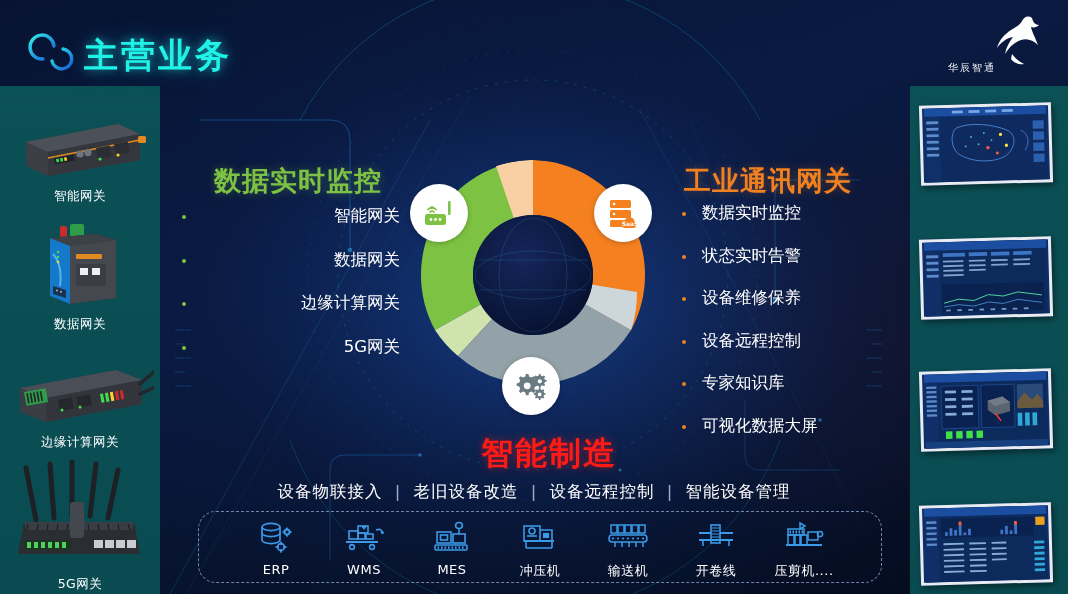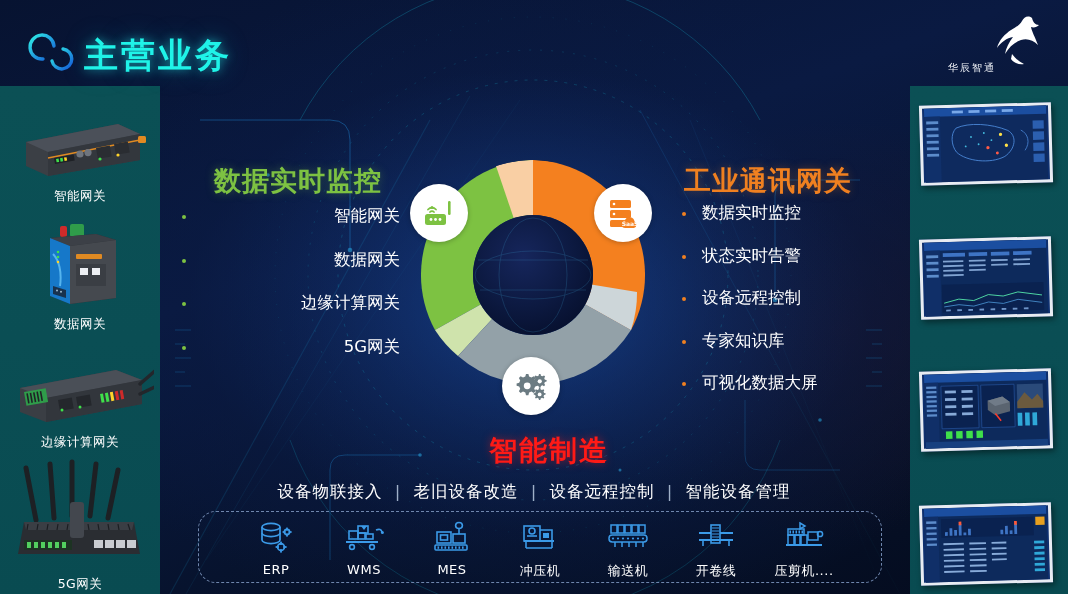--- a/index.html
+++ b/index.html
@@ -112,21 +112,21 @@
     position: absolute; border-radius: 50%; background: #ffffff;
     display: flex; align-items: center; justify-content: center;
     box-shadow: 0 1px 5px rgba(0,0,0,0.25);
   }
   .badge-router { left: 410px; top: 184px; width: 58px; height: 58px; }
   .badge-saas   { left: 594px; top: 184px; width: 58px; height: 58px; }
   .badge-gear   { left: 502px; top: 357px; width: 58px; height: 58px; }
 
   .center-title {
     position: absolute; left: 2px; right: 0; top: 432px; text-align: center;
-    font-size: 28px; font-weight: bold; color: #ff1a16;
+    font-size: 32px; font-weight: bold; color: #ff1a16;
     letter-spacing: 2px;
     text-shadow: 0 0 9px rgba(255,26,22,0.5);
     font-family: "DejaVu Sans", "Liberation Sans", sans-serif;
     margin-left: 28px;
   }
   .center-sub {
     position: absolute; left: 0; right: 0; top: 481px; text-align: center;
     font-size: 16.5px; color: #ffffff; letter-spacing: 1px;
     font-family: "DejaVu Sans", "Liberation Sans", sans-serif;
   }
@@ -559,20 +559,21 @@
     <div class="bul">数据网关</div>
     <div class="bul">边缘计算网关</div>
     <div class="bul">5G网关</div>
   </div>
 
   <div class="col-head head-orange">工业通讯网关</div>
 
   <div class="bul-list bul-right">
     <div class="bul">数据实时监控</div>
     <div class="bul">状态实时告警</div>
+    <div class="bul">设备维修保养</div>
     <div class="bul">设备远程控制</div>
     <div class="bul">专家知识库</div>
     <div class="bul">可视化数据大屏</div>
   </div>
 
   <div class="donut-wrap">
     <svg viewBox="0 0 230 230" style="width:230px;height:230px;display:block">
       <defs>
         <clipPath id="ringclip">
           <path d="M115 115 m-115 0 a115 115 0 1 0 230 0 a115 115 0 1 0 -230 0 Z

